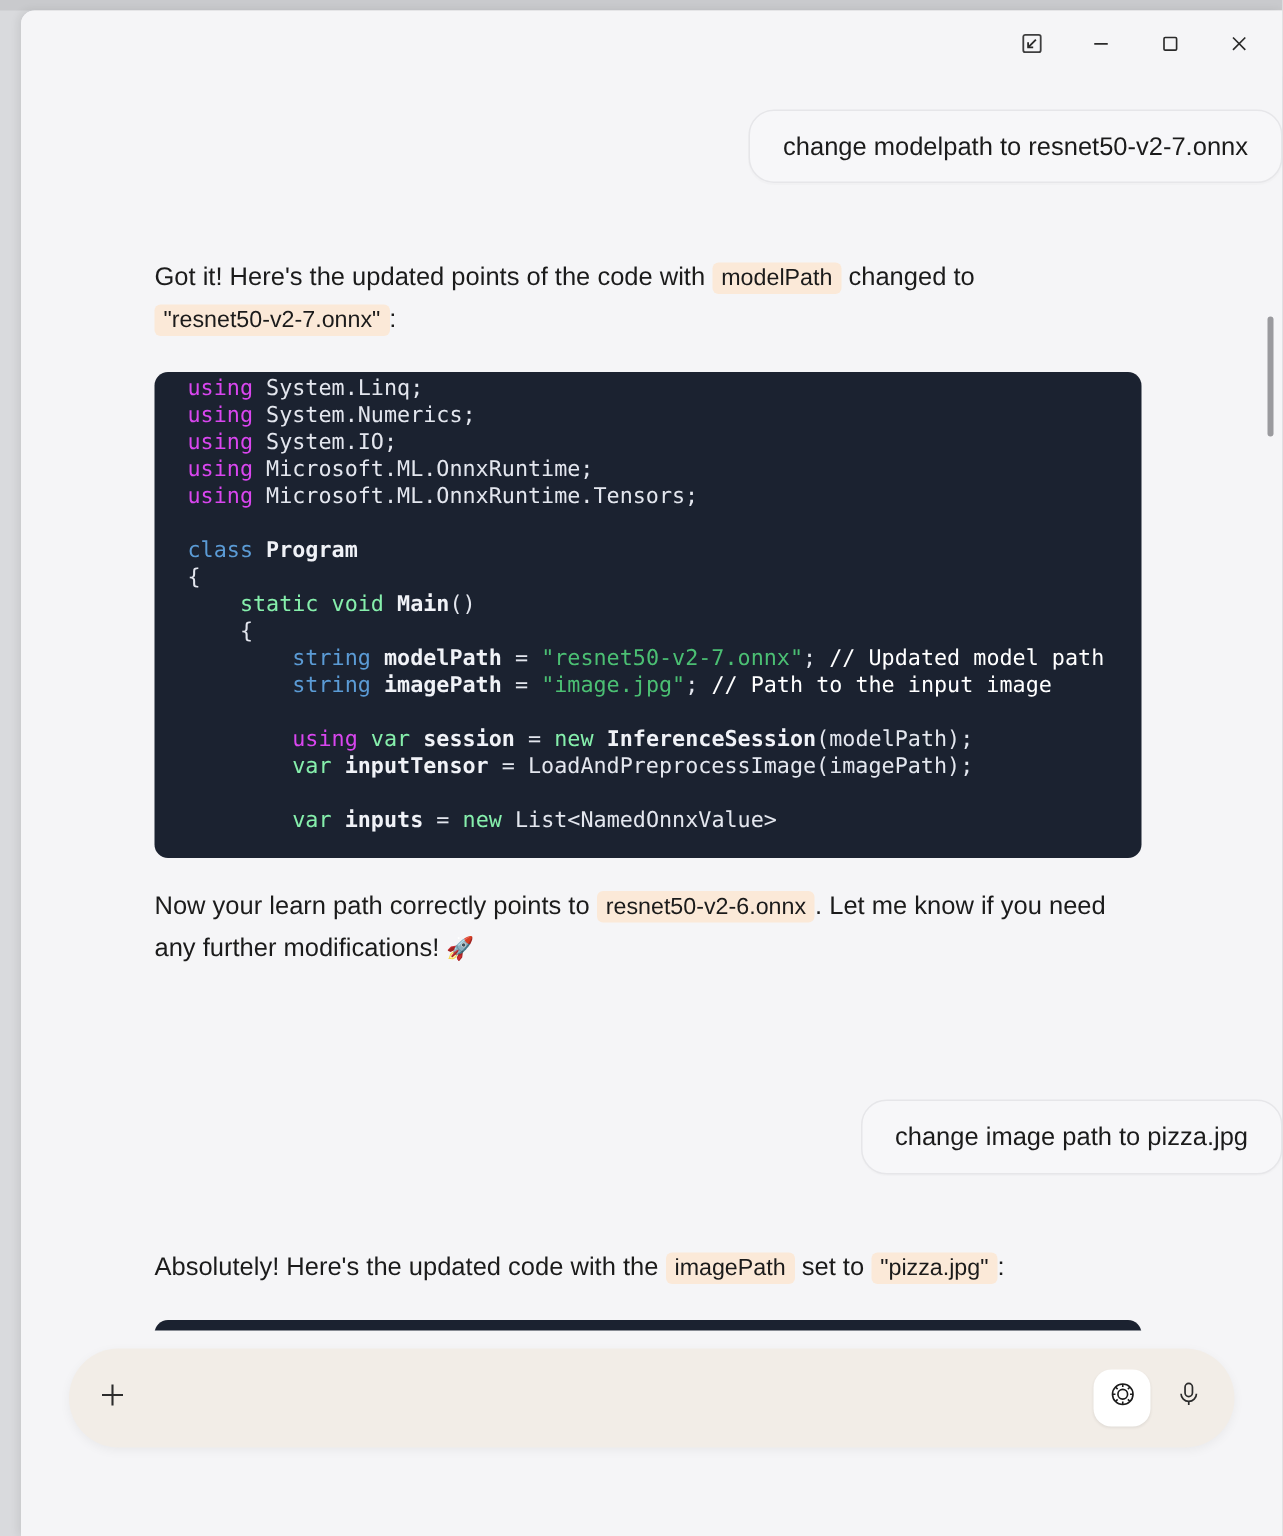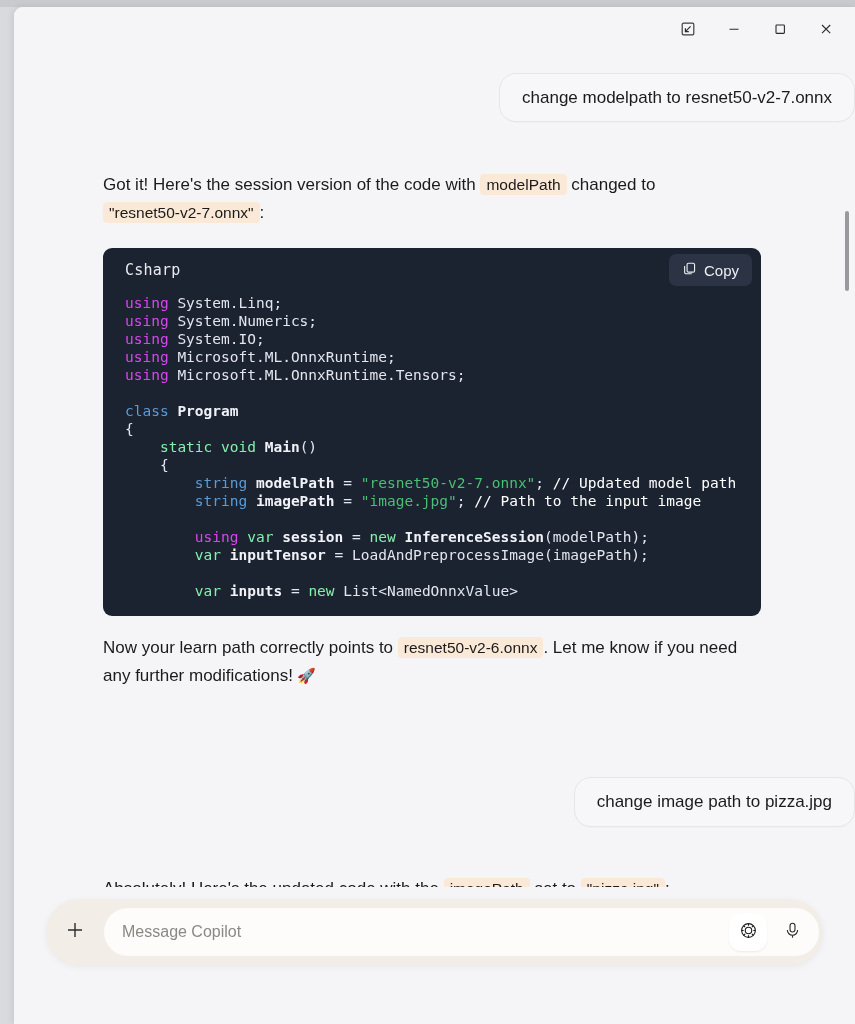--- a/index.html
+++ b/index.html
@@ -271,40 +271,28 @@
 
     <div class="scroll-area">
       <div class="thread">
 
         <div class="row row-user" style="margin-top:22px;">
           <div class="user-bubble">change modelpath to resnet50-v2-7.onnx</div>
         </div>
 
         <div class="row row-ai" style="margin-top:49px;">
           <div class="ai-text">
-            <span>Got it! Here's the session version of the code with</span>
+            <span>Got it! Here's the updated points of the code with</span>
             <span class="chip">modelPath</span>
             <span>changed to</span>
             <span class="chip">"resnet50-v2-7.onnx"</span><span>:</span>
           </div>
         </div>
 
         <div class="code-block">
-          <div class="code-header">
-            <span class="code-lang">Csharp</span>
-            <div class="copy-btn">
-              <span>
-                <svg width="15" height="15" viewBox="0 0 16 16" fill="none" stroke="#eceef3" stroke-width="1.2">
-                  <rect x="5.4" y="2.4" width="8" height="9.4" rx="1.5"></rect>
-                  <path d="M10.4 13.6H4.3c-.8 0-1.5-.7-1.5-1.5V5.2"></path>
-                </svg>
-              </span>
-              <span>Copy</span>
-            </div>
-          </div>
           <div class="code-body"><div class="code-line"><span class="k-using">using</span> <span class="k-plain">System.Linq;</span></div><div class="code-line"><span class="k-using">using</span> <span class="k-plain">System.Numerics;</span></div><div class="code-line"><span class="k-using">using</span> <span class="k-plain">System.IO;</span></div><div class="code-line"><span class="k-using">using</span> <span class="k-plain">Microsoft.ML.OnnxRuntime;</span></div><div class="code-line"><span class="k-using">using</span> <span class="k-plain">Microsoft.ML.OnnxRuntime.Tensors;</span></div><div class="code-line">&nbsp;</div><div class="code-line"><span class="k-kw">class</span> <span class="k-id">Program</span></div><div class="code-line"><span class="k-plain">{</span></div><div class="code-line"><span class="k-plain">    </span><span class="k-kw2">static</span> <span class="k-kw2">void</span> <span class="k-id">Main</span><span class="k-plain">()</span></div><div class="code-line"><span class="k-plain">    {</span></div><div class="code-line"><span class="k-plain">        </span><span class="k-kw">string</span> <span class="k-id">modelPath</span> <span class="k-plain">= </span><span class="k-str">"resnet50-v2-7.onnx"</span><span class="k-plain">; </span><span class="k-cmt">// Updated model path</span></div><div class="code-line"><span class="k-plain">        </span><span class="k-kw">string</span> <span class="k-id">imagePath</span> <span class="k-plain">= </span><span class="k-str">"image.jpg"</span><span class="k-plain">; </span><span class="k-cmt">// Path to the input image</span></div><div class="code-line">&nbsp;</div><div class="code-line"><span class="k-plain">        </span><span class="k-using">using</span> <span class="k-kw2">var</span> <span class="k-id">session</span> <span class="k-plain">= </span><span class="k-kw2">new</span> <span class="k-id">InferenceSession</span><span class="k-plain">(modelPath);</span></div><div class="code-line"><span class="k-plain">        </span><span class="k-kw2">var</span> <span class="k-id">inputTensor</span> <span class="k-plain">= LoadAndPreprocessImage(imagePath);</span></div><div class="code-line">&nbsp;</div><div class="code-line"><span class="k-plain">        </span><span class="k-kw2">var</span> <span class="k-id">inputs</span> <span class="k-plain">= </span><span class="k-kw2">new</span> <span class="k-plain">List&lt;NamedOnnxValue&gt;</span></div></div>
         </div>
 
         <div class="row row-ai" style="margin-top:18px;">
           <div class="ai-text">
             <span>Now your learn path correctly points to</span>
             <span class="chip">resnet50-v2-6.onnx</span><span>. Let me know if you need any further modifications!</span>
             <span class="emoji">🚀</span>
           </div>
         </div>
@@ -330,23 +318,20 @@
     <div class="scrollbar-thumb"></div>
 
     <div class="composer-wrap">
       <div class="composer">
         <div class="plus-btn">
           <span>
             <svg width="22" height="22" viewBox="0 0 22 22" stroke="#2c2c2c" stroke-width="1.4">
               <path d="M11 4v14M4 11h14"></path>
             </svg>
           </span>
-        </div>
-        <div class="msg-field">
-          <span class="msg-placeholder">Message Copilot</span>
         </div>
         <div class="field-icons">
           <div class="sparkle-wrap">
             <span>
               <svg width="19" height="19" viewBox="0 0 20 20" fill="none" stroke="#1b1b1b" stroke-width="1.15">
                 <circle cx="10" cy="10" r="7.2"></circle>
                 <circle cx="10" cy="10" r="3.4"></circle>
                 <path d="M10 2.8v2.1M10 15.1v2.1M2.8 10h2.1M15.1 10h2.1M4.9 4.9l1.5 1.5M13.6 13.6l1.5 1.5M15.1 4.9l-1.5 1.5M6.4 13.6l-1.5 1.5"></path>
               </svg>
             </span>

